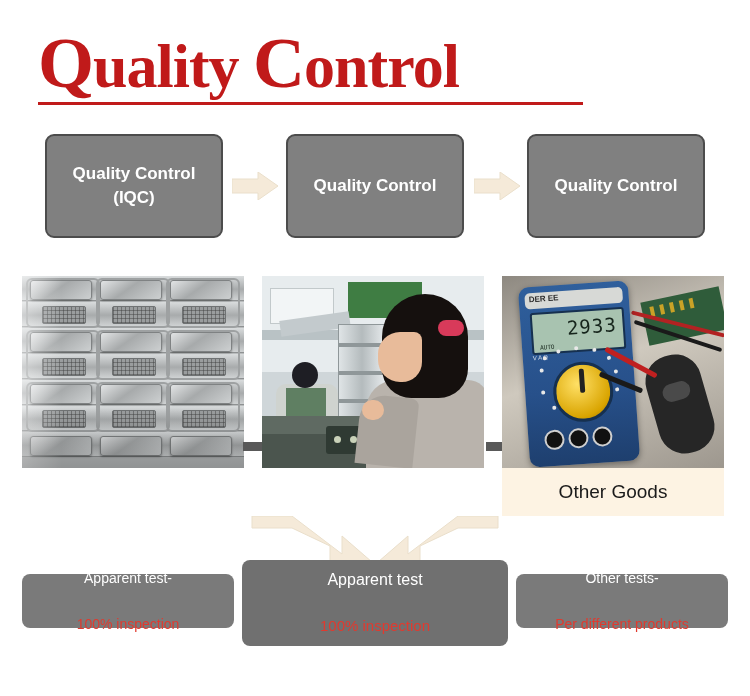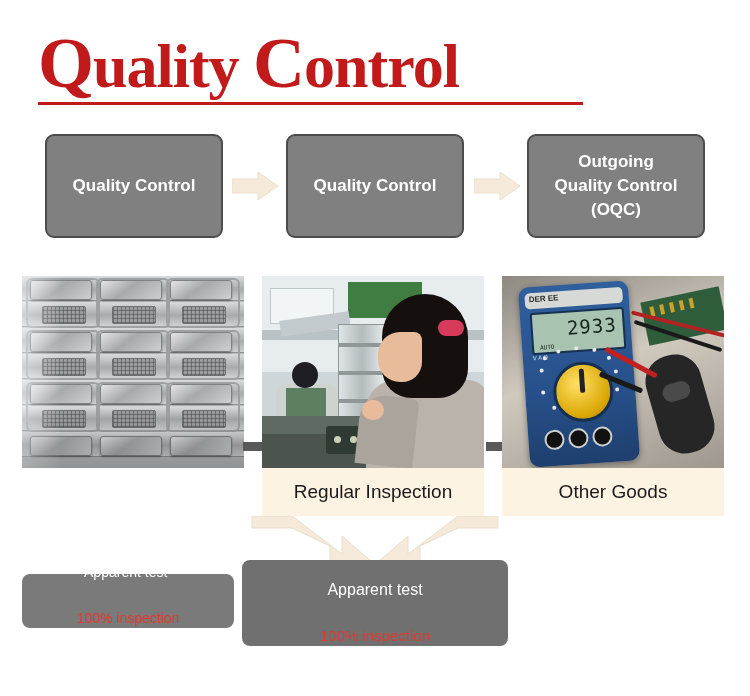--- a/index.html
+++ b/index.html
@@ -244,21 +244,21 @@
   .test-box {
     position:absolute;
     background:#7a7a7a;
     border-radius:8px;
     color:#ffffff;
     text-align:center;
     box-sizing:border-box;
     display:flex;
     flex-direction:column;
     align-items:center;
-    justify-content:flex-end;
+    justify-content:center;
     line-height:20px;
     gap:26px;
   }
   .test-box.t0 { left:22px; top:14px; width:212px; height:54px; font-size:14px; }
   .test-box.t1 { left:242px; top:0px;  width:266px; height:86px; font-size:15px; background:#707070; }
   .test-box.t2 { left:516px; top:14px; width:212px; height:54px; font-size:14px; }
   .red { color:#e03a2f; }
   .t1 .l1 { font-size:16px; }
 </style>
 </head>
@@ -269,20 +269,21 @@
     <span><span class="cap">Q</span>uality <span class="cap">C</span>ontrol</span>
   </div>
   <div class="title-underline"></div>
 </div>
 
 <div class="stages">
 
   <div class="stage-box s0">
     <div>
       <div>Quality Control</div>
+      <div>(IQC)</div>
     </div>
   </div>
 
   <div class="stage-arrow a0">
     <svg width="46" height="28" viewBox="0 0 46 28">
       <polygon points="0,7 26,7 26,0 46,14 26,28 26,21 0,21" fill="#f5ead9" stroke="#eadfcb" stroke-width="1"></polygon>
     </svg>
   </div>
 
   <div class="stage-box s1">
@@ -292,23 +293,21 @@
   </div>
 
   <div class="stage-arrow a1">
     <svg width="46" height="28" viewBox="0 0 46 28">
       <polygon points="0,7 26,7 26,0 46,14 26,28 26,21 0,21" fill="#f5ead9" stroke="#eadfcb" stroke-width="1"></polygon>
     </svg>
   </div>
 
   <div class="stage-box s2">
     <div>
-      <div>Outgoing</div>
       <div>Quality Control</div>
-      <div>(OQC)</div>
     </div>
   </div>
 </div>
 
 <div class="photos">
 
   <div class="photo-card p0">
     <div class="photo">
       <div class="ph-metal">
         <div class="band" style="top:0px"></div>
@@ -389,21 +388,20 @@
           <span class="dot" style="left:116px"></span>
         </div>
         <div class="worker-body"></div>
         <div class="worker-hair"></div>
         <div class="worker-tie"></div>
         <div class="worker-face"></div>
         <div class="worker-arm"></div>
         <div class="hand"></div>
       </div>
     </div>
-    <div class="caption">Regular Inspection</div>
   </div>
 
   <div class="connector c1"></div>
 
   <div class="photo-card p2">
     <div class="photo">
       <div class="ph-meter">
         <div class="desk"></div>
         <div class="pcb">
           <span class="pin" style="left:8px"></span>
@@ -475,13 +473,17 @@
   <div class="test-box t0">
     <div>Apparent test-</div>
     <div class="red">100% inspection</div>
   </div>
 
   <div class="test-box t1">
     <div class="l1">Apparent test</div>
     <div class="red">100% inspection</div>
   </div>
 
+  <div class="test-box t2">
+    <div>Other tests-</div>
+    <div class="red">Per  different products</div>
+  </div>
 </div>
 
 </body></html>

